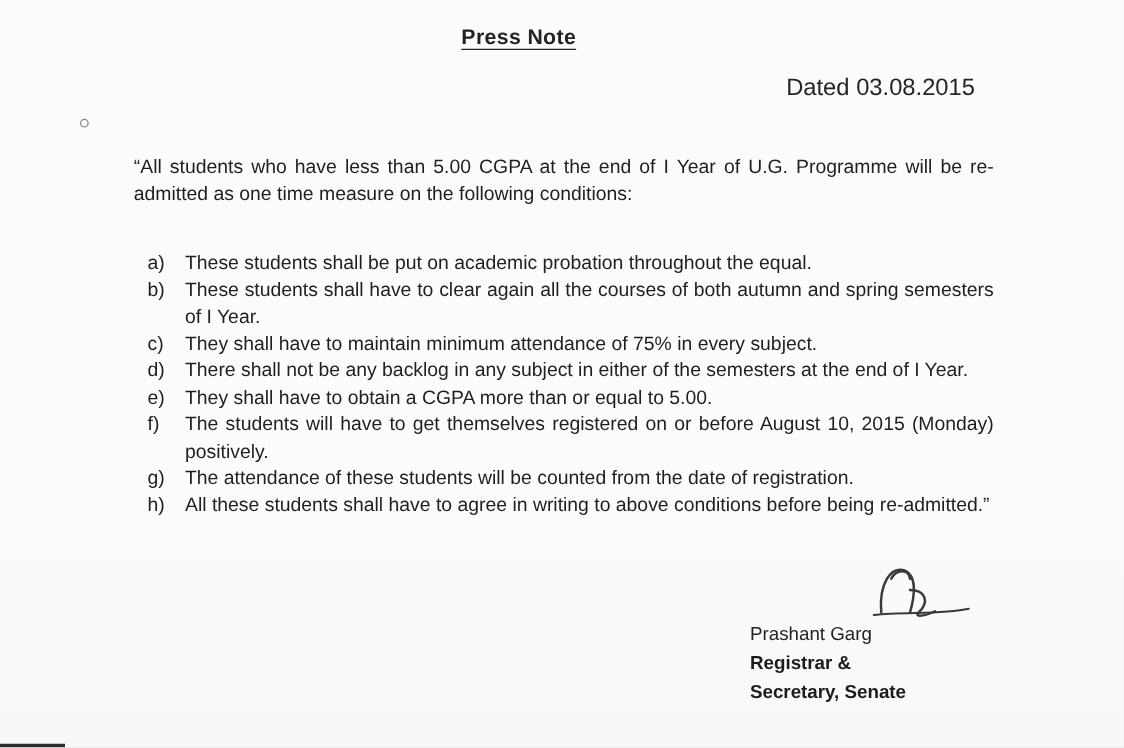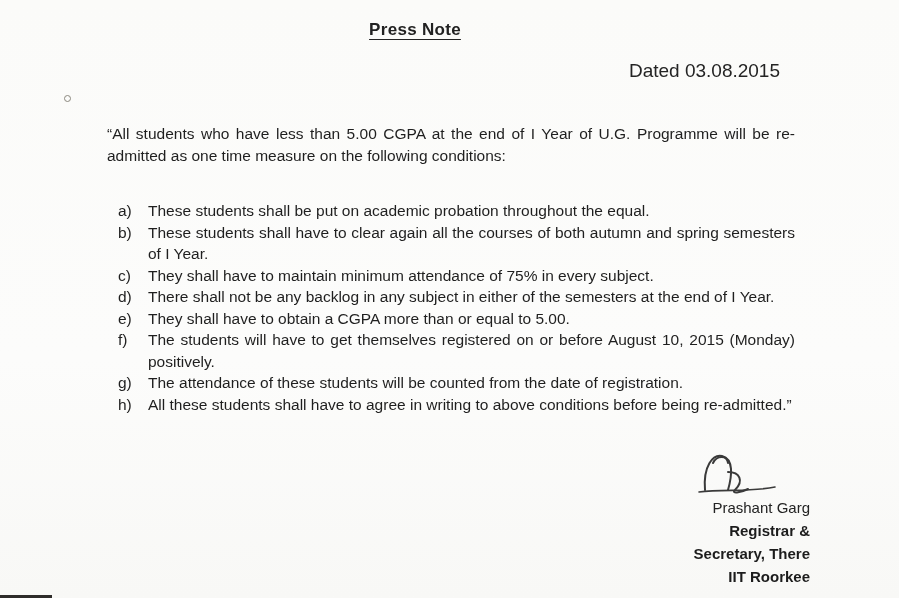--- a/index.html
+++ b/index.html
@@ -66,21 +66,21 @@
   }
   .condition .text {
     flex: 1;
     text-align: justify;
   }
   .signature-block {
     position: absolute;
     top: 448px;
     left: 600px;
     width: 210px;
-    text-align: right;
+    text-align: left;
     font-size: 15px;
     line-height: 23px;
   }
   .signature-svg {
     display: block;
     margin: 0 auto 2px 95px;
   }
   .sig-name {
     font-weight: 400;
     color: #232323;
@@ -157,22 +157,21 @@
 
   <div class="signature-block">
     <svg class="signature-svg" width="90" height="46" viewBox="0 0 90 46" fill="none" xmlns="http://www.w3.org/2000/svg">
       <path d="M10 42 C 8 18, 18 6, 27 8 C 39 11, 37 28, 33 42" stroke="#3a3a3a" stroke-width="2" stroke-linecap="round" fill="none"></path>
       <path d="M18 15 C 22 7, 32 7, 33 15" stroke="#3a3a3a" stroke-width="2" stroke-linecap="round" fill="none"></path>
       <path d="M33 24 C 45 24, 49 33, 40 42 C 36 46, 45 45, 53 41" stroke="#3a3a3a" stroke-width="2" stroke-linecap="round" fill="none"></path>
       <path d="M4 44 C 28 41, 58 44, 80 39" stroke="#3a3a3a" stroke-width="1.6" stroke-linecap="round" fill="none"></path>
     </svg>
     <div class="sig-name">Prashant Garg</div>
     <div class="sig-bold">Registrar &amp;</div>
-    <div class="sig-bold">Secretary, There</div>
-    <div class="sig-bold">IIT Roorkee</div>
+    <div class="sig-bold">Secretary, Senate</div>
   </div>
 
   <div class="artifact edge-mark-1"></div>
   <div class="artifact edge-mark-2"></div>
   <div class="artifact edge-mark-3"></div>
   <div class="artifact edge-mark-4"></div>
   <div class="artifact ring speck-1"></div>
 
 </div>
 

